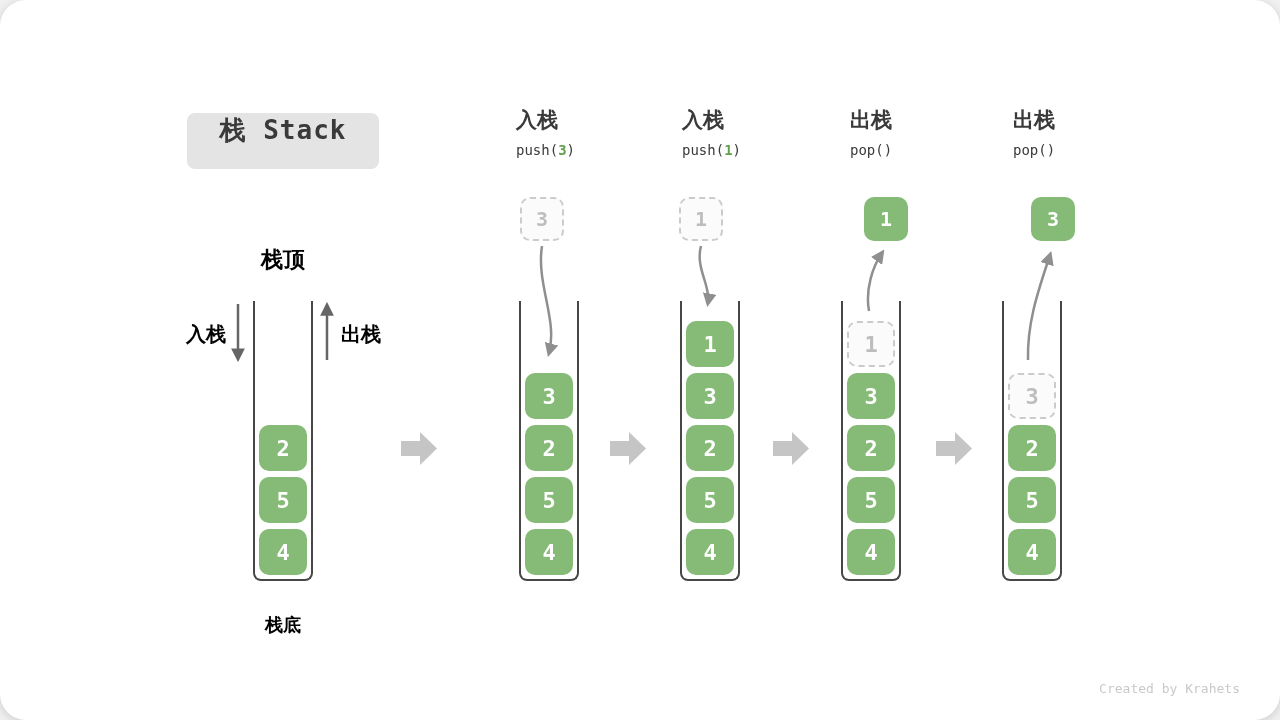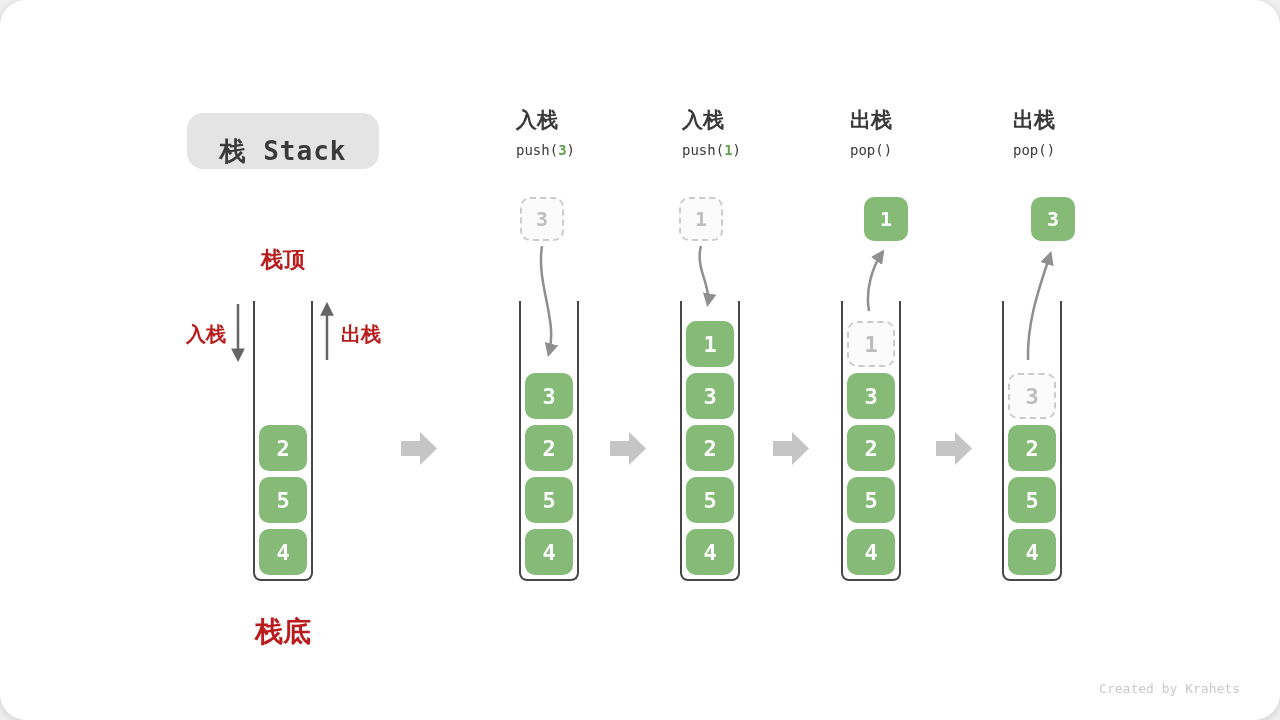--- a/index.html
+++ b/index.html
@@ -8,28 +8,28 @@
     background:#f0f0f0;
     font-family:"DejaVu Sans","Liberation Sans",sans-serif;
   }
   .canvas{
     position:absolute;inset:0;background:#ffffff;
     border-radius:26px;box-shadow:0 2px 10px rgba(0,0,0,.15);
     overflow:hidden;
   }
   .title-box{
     position:absolute;left:187px;top:113px;width:192px;height:56px;
-    background:#E4E4E4;border-radius:16px;
-    display:flex;align-items:flex-end;justify-content:center;
+    background:#E4E4E4;border-radius:8px;
+    display:flex;align-items:flex-start;justify-content:center;
     font-family:"DejaVu Sans Mono",monospace;
     font-size:26px;font-weight:bold;color:#3A3A3A;letter-spacing:1px;
   }
-  .lab{position:absolute;color:#b91c1c;font-weight:bold;white-space:nowrap;}
+  .lab{position:absolute;color:#000000;font-weight:bold;white-space:nowrap;}
   .lab-top{left:253px;top:245px;width:60px;text-align:center;font-size:22px;}
-  .lab-bottom{left:253px;top:613px;width:60px;text-align:center;font-size:28px;}
+  .lab-bottom{left:253px;top:613px;width:60px;text-align:center;font-size:18px;}
   .lab-push{left:176px;top:321px;width:50px;text-align:right;font-size:20px;}
   .lab-pop{left:341px;top:321px;font-size:20px;}
 
   .column{position:absolute;top:0;width:60px;height:720px;}
   .col-0{left:253px}.col-1{left:519px}.col-2{left:680px}.col-3{left:841px}.col-4{left:1002px}
 
   .walls{
     position:absolute;left:0;top:301px;width:60px;height:280px;
     border:2px solid #474747;border-top:none;border-radius:0 0 8px 8px;
     box-sizing:border-box;background:transparent;

